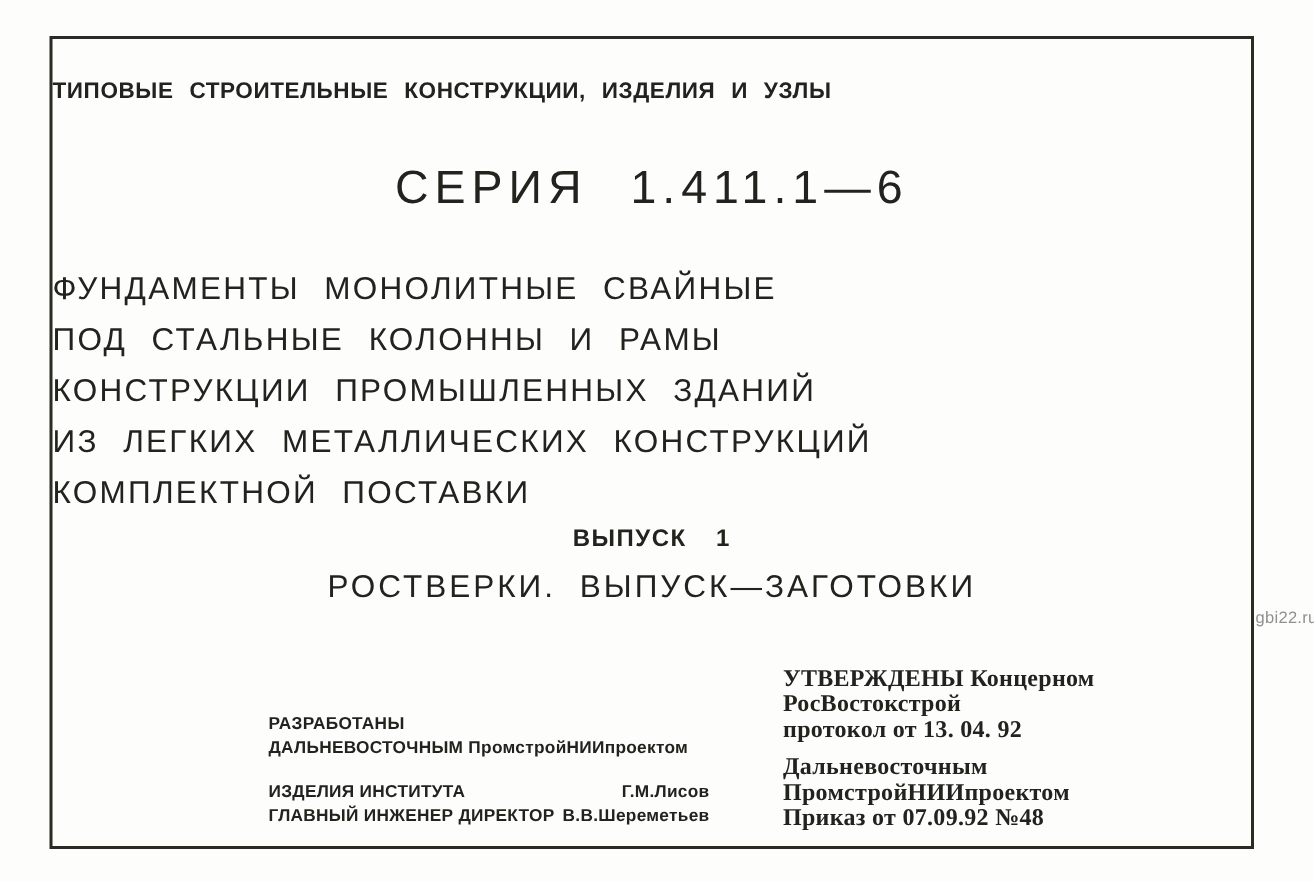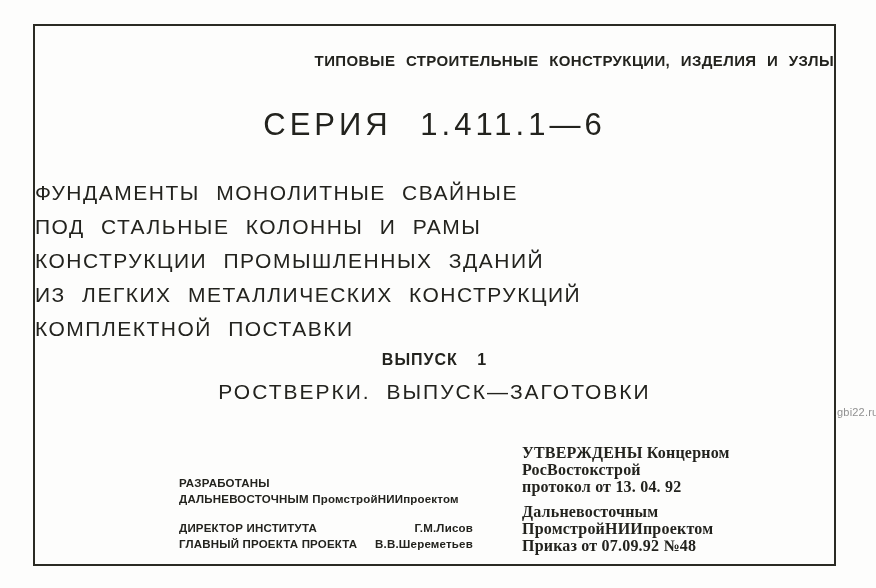--- a/index.html
+++ b/index.html
@@ -22,21 +22,21 @@
     top: 24px;
     width: 799px;
     height: 538px;
     border: 2px solid #2b2b24;
   }
   .category {
     position: absolute;
     top: 26px;
     left: 0;
     right: 0;
-    text-align: right;
+    text-align: left;
     font-size: 15px;
     font-weight: bold;
     line-height: 18px;
     letter-spacing: 0.4px;
     word-spacing: 6px;
   }
   .series {
     position: absolute;
     top: 82px;
     left: 0;
@@ -148,25 +148,25 @@
 
     <div class="issue">ВЫПУСК 1</div>
 
     <div class="subtitle">РОСТВЕРКИ. ВЫПУСК—ЗАГОТОВКИ</div>
 
     <div class="footer-left">
       <div>РАЗРАБОТАНЫ</div>
       <div>ДАЛЬНЕВОСТОЧНЫМ ПромстройНИИпроектом</div>
       <div class="sign-rows">
         <div class="sign-row">
-          <span>ДИРЕКТОР ИНСТИТУТА</span>
+          <span>ИЗДЕЛИЯ ИНСТИТУТА</span>
           <span>Г.М.Лисов</span>
         </div>
         <div class="sign-row">
-          <span>ГЛАВНЫЙ ПРОЕКТА ПРОЕКТА</span>
+          <span>ГЛАВНЫЙ ИНЖЕНЕР ДИРЕКТОР</span>
           <span>В.В.Шереметьев</span>
         </div>
       </div>
     </div>
 
     <div class="footer-right">
       <div class="approved-group">
         <div>УТВЕРЖДЕНЫ Концерном РосВостокстрой</div>
         <div>протокол от 13. 04. 92</div>
       </div>

